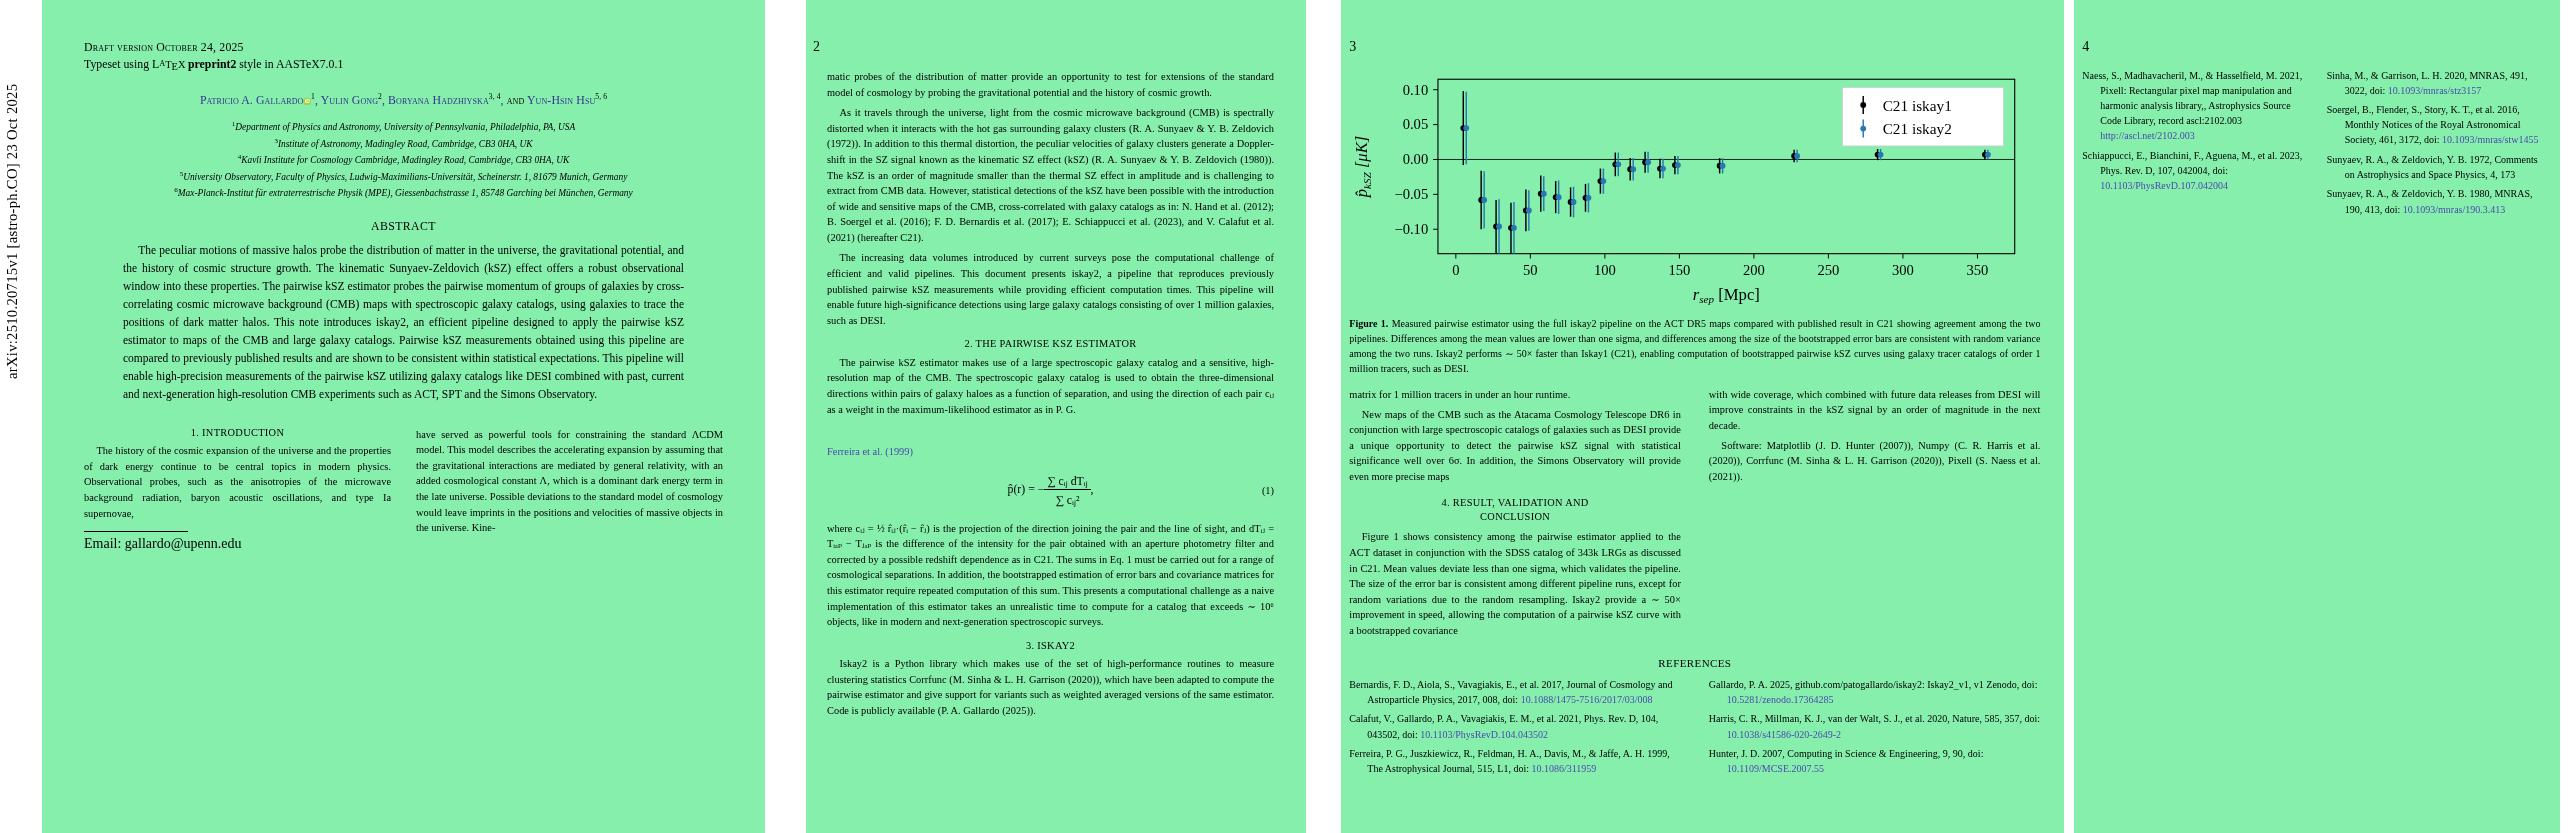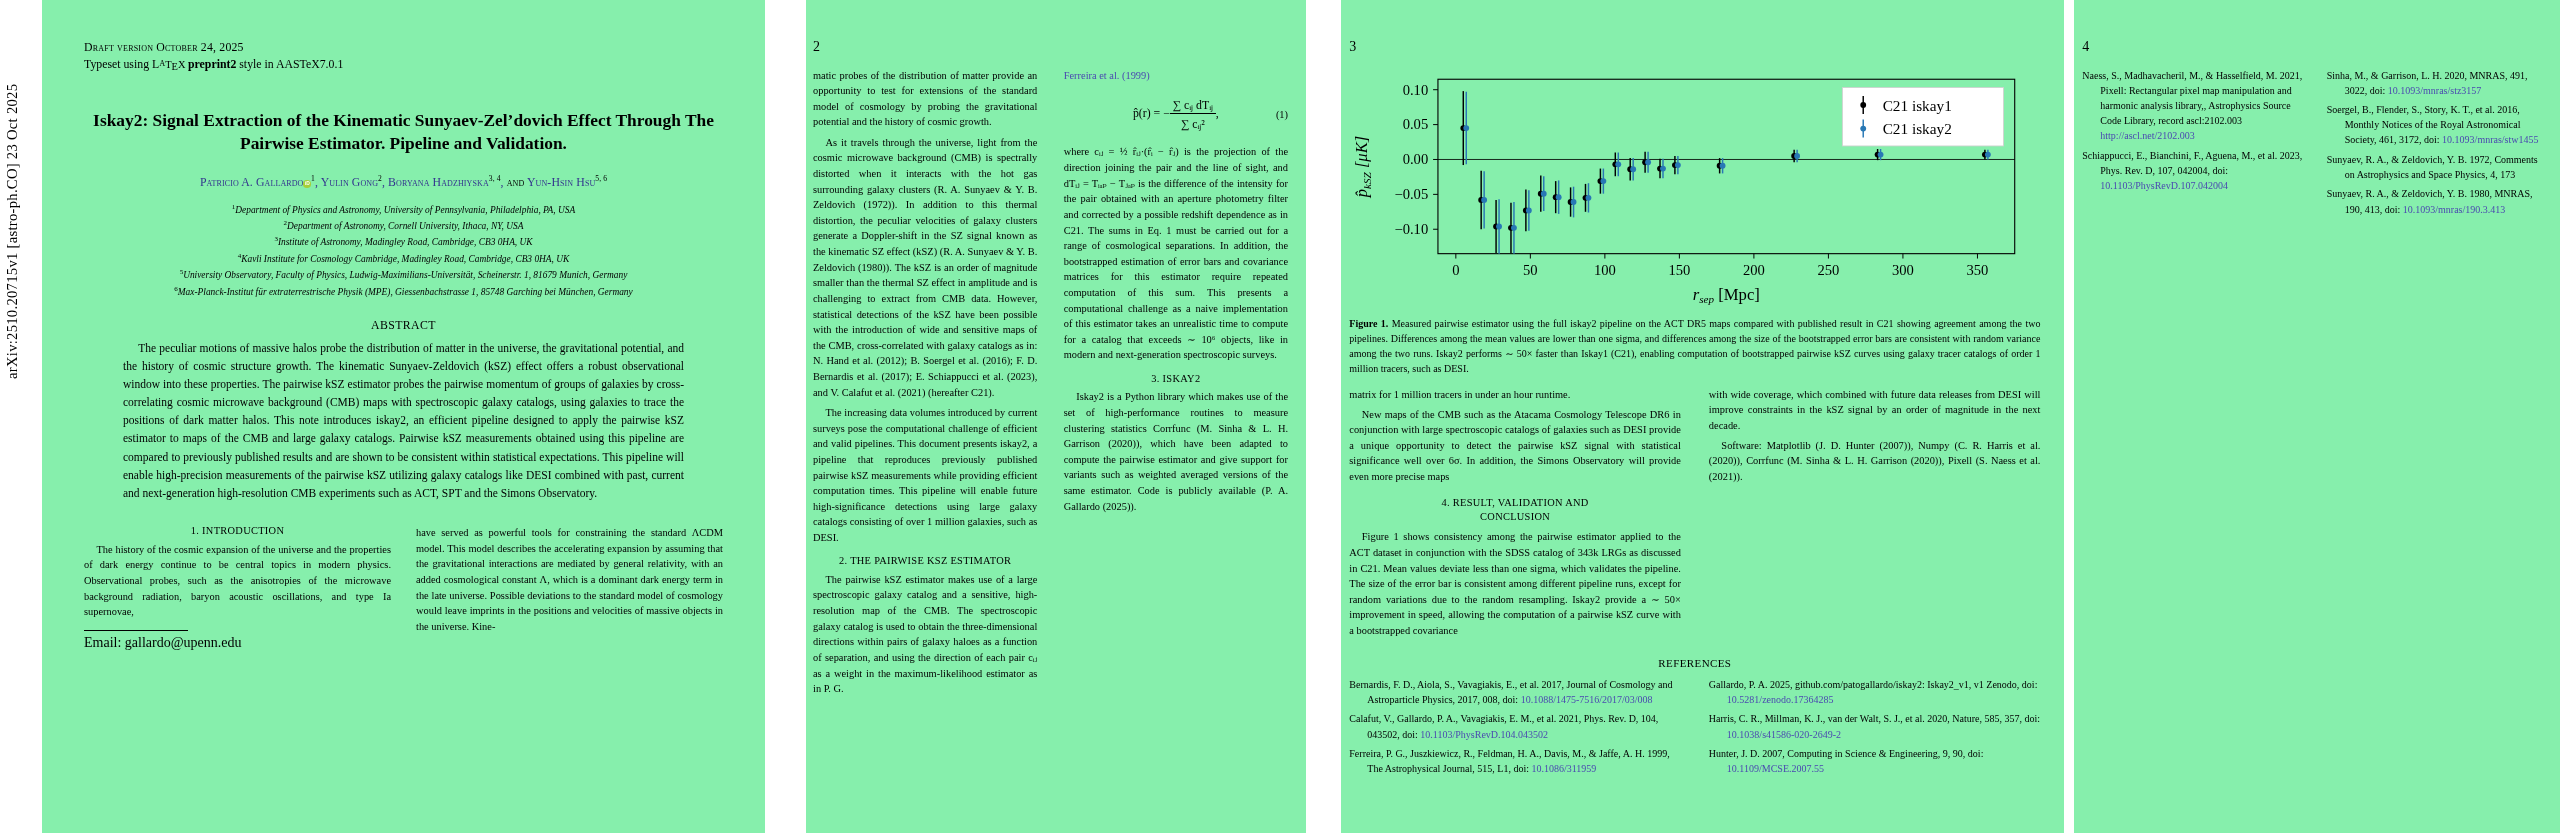--- a/index.html
+++ b/index.html
@@ -71,21 +71,21 @@
   .cols{display:flex;gap:25px;margin:23.6px 42px 0 42px;}
   .col{flex:1;}
   .body-head{text-align:center;font-size:10.4px;margin:0 0 5.6px 0;letter-spacing:0.3px;}
   p.bd{font-size:10.4px;line-height:1.5;text-align:justify;margin:0 0 0 0;text-indent:12.5px;}
   p.bd.noind{text-indent:0;}
   .email{font-size:14px;margin-top:12.5px;padding-top:6.3px;}
   .rule{border-top:0.7px solid #000;width:104px;margin:9.7px 0 4.2px 0;}
   a, .lnk{color:#4a4ab0;text-decoration:none;}
 
   
-  .cols2{display:flex;gap:26.4px;margin:0;}
+  .cols2{display:flex;gap:26.4px;margin:14px;flex-direction:column;}
   .eq{
     text-align:center;font-size:11.8px;margin:12.5px 0 12.5px 0;position:relative;
     font-family:"Liberation Serif",serif;
   }
   .eq .num{position:absolute;right:0;top:50%;transform:translateY(-50%);font-size:10.4px;}
   .frac{display:inline-block;vertical-align:middle;text-align:center;}
   .frac .n{display:block;border-bottom:0.7px solid #000;padding:0 2.8px 0.7px 2.8px;}
   .frac .d{display:block;padding:0.7px 2.8px 0 2.8px;}
 
   
@@ -113,36 +113,31 @@
 
   <div class="page" id="page1">
     <div style="padding:39px 0 0 0;">
       <div style="margin:0 42px;">
         <div class="draftline">Draft version October 24, 2025</div>
         <div class="typesetline">
           <span>Typeset using L</span><span class="tex"><span class="a">A</span><span>T</span><span class="e">E</span><span>X </span></span><b>preprint2</b><span> style in AASTeX7.0.1</span>
         </div>
       </div>
 
-      <div class="title">
-        <div>Iskay2: Signal Extraction of the Kinematic Sunyaev-Zel’dovich Effect Through The</div>
-        <div>Pairwise Estimator. Pipeline and Validation.</div>
-      </div>
 
       <div class="authors">
         <span><span>Patricio A. Gallardo</span><span class="orcid">iD</span><sup>1</sup>,</span>
         <span><span>Yulin Gong</span><sup>2</sup>,</span>
         <span><span>Boryana Hadzhiyska</span><sup>3, 4</sup>,</span>
         <span class="and">and</span>
         <span><span>Yun-Hsin Hsu</span><sup>5, 6</sup></span>
       </div>
 
       <div class="affils">
         <div><sup>1</sup><span>Department of Physics and Astronomy, University of Pennsylvania, Philadelphia, PA, USA</span></div>
-        <div><sup>2</sup><span>Department of Astronomy, Cornell University, Ithaca, NY, USA</span></div>
         <div><sup>3</sup><span>Institute of Astronomy, Madingley Road, Cambridge, CB3 0HA, UK</span></div>
         <div><sup>4</sup><span>Kavli Institute for Cosmology Cambridge, Madingley Road, Cambridge, CB3 0HA, UK</span></div>
         <div><sup>5</sup><span>University Observatory, Faculty of Physics, Ludwig-Maximilians-Universität, Scheinerstr. 1, 81679 Munich, Germany</span></div>
         <div><sup>6</sup><span>Max-Planck-Institut für extraterrestrische Physik (MPE), Giessenbachstrasse 1, 85748 Garching bei München, Germany</span></div>
       </div>
 
       <div class="sec-head">ABSTRACT</div>
       <div class="abstract">The peculiar motions of massive halos probe the distribution of matter in the universe, the gravitational potential, and the history of cosmic structure growth. The kinematic Sunyaev-Zeldovich (kSZ) effect offers a robust observational window into these properties. The pairwise kSZ estimator probes the pairwise momentum of groups of galaxies by cross-correlating cosmic microwave background (CMB) maps with spectroscopic galaxy catalogs, using galaxies to trace the positions of dark matter halos. This note introduces iskay2, an efficient pipeline designed to apply the pairwise kSZ estimator to maps of the CMB and large galaxy catalogs. Pairwise kSZ measurements obtained using this pipeline are compared to previously published results and are shown to be consistent within statistical expectations. This pipeline will enable high-precision measurements of the pairwise kSZ utilizing galaxy catalogs like DESI combined with past, current and next-generation high-resolution CMB experiments such as ACT, SPT and the Simons Observatory.</div>
 
 

